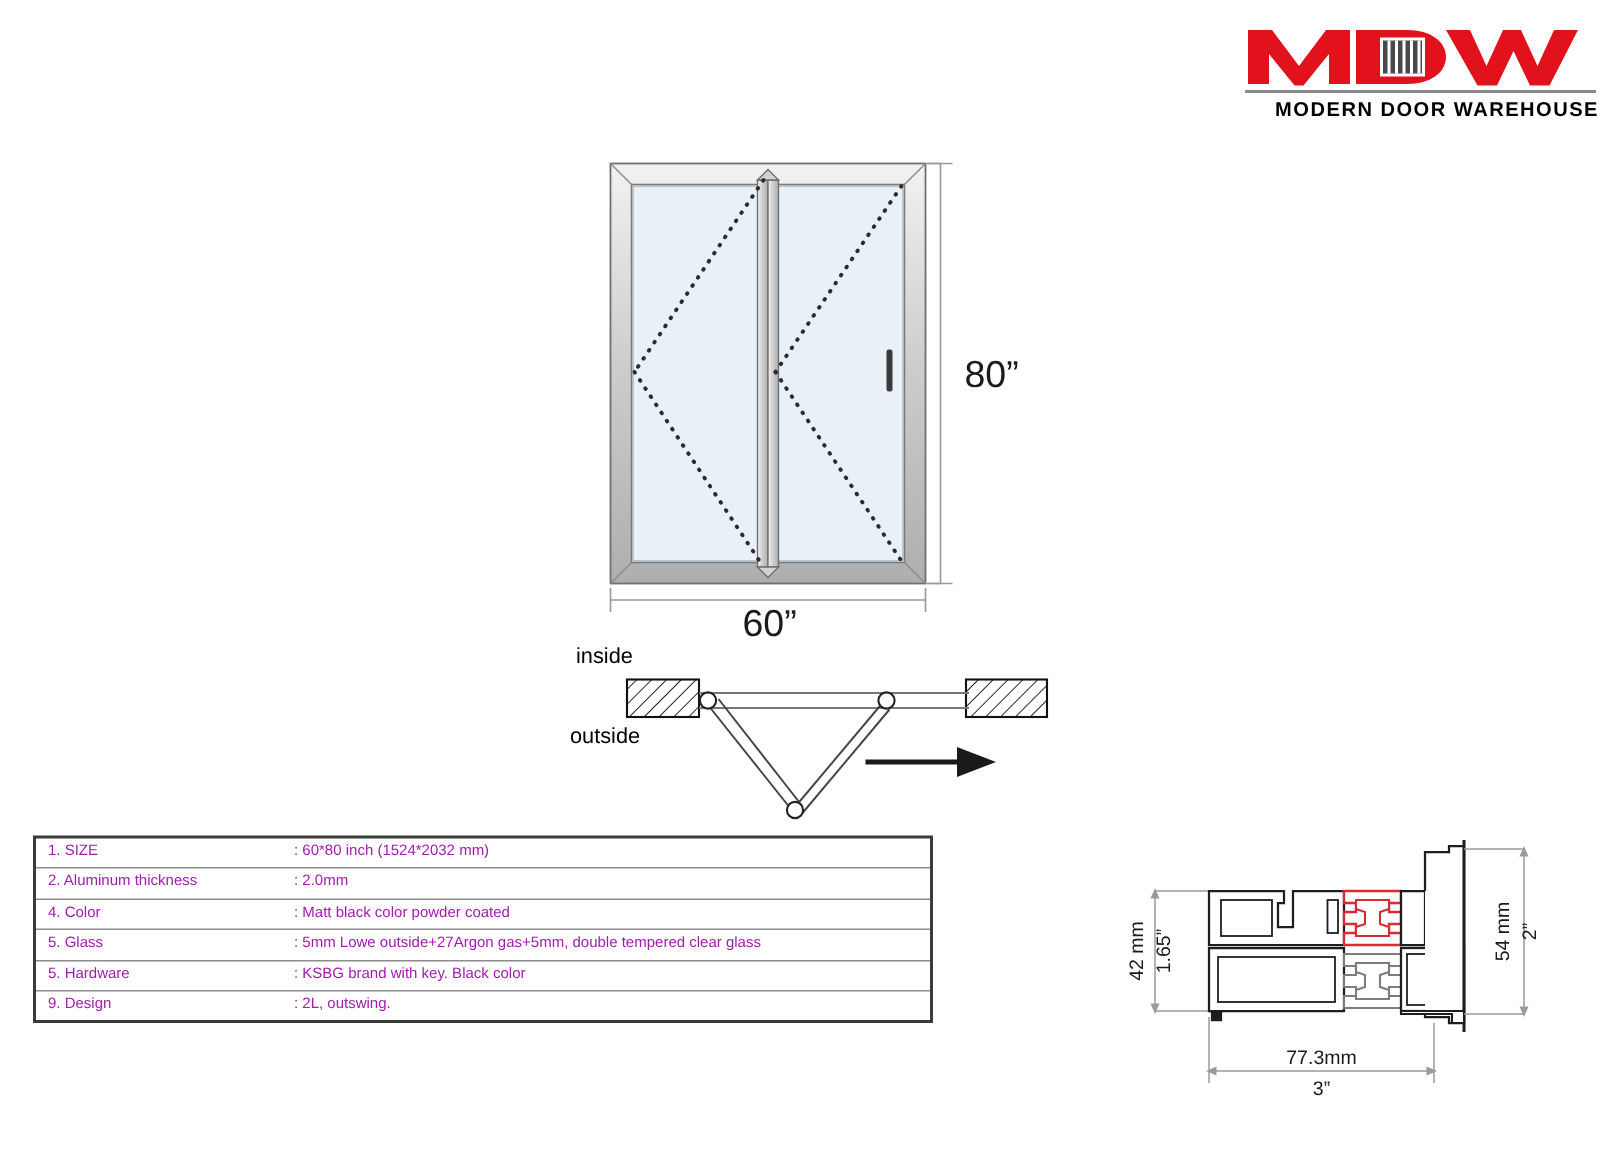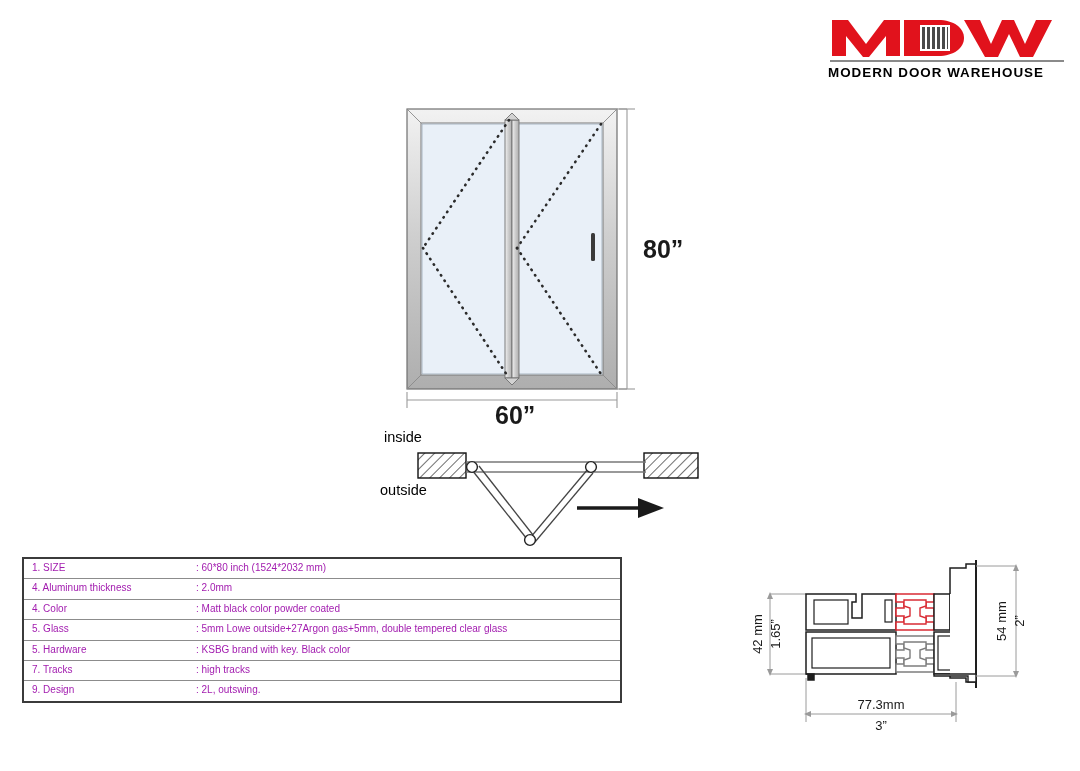--- a/index.html
+++ b/index.html
@@ -16,21 +16,21 @@
     color: #000000;
     overflow: hidden;
   }
 
   
   #logo-block {
     position: absolute;
     right: 14px;
     top: 10px;
     width: 238px;
-    text-align: left;
+    text-align: right;
   }
   #logo-mark {
     position: relative;
     height: 48px;
     width: 100%;
   }
   #logo-mark svg { display: block; }
   #logo-rule {
     height: 2px;
     background: #8a8a8a;
@@ -44,21 +44,20 @@
     white-space: nowrap;
   }
 
   
   #elevation {
     position: absolute;
     left: 395px;
     top: 100px;
     width: 300px;
     height: 325px;
-    font-weight: bold;
   }
   #elevation svg { display: block; }
 
   .dim-text {
     font-size: 25px;
     font-family: "Liberation Sans", sans-serif;
     fill: #1a1a1a;
   }
 
   
@@ -249,38 +248,34 @@
 </div>
 
 <div id="spec-table">
   <table>
     <tbody>
       <tr>
         <td class="spec-key">1. SIZE</td>
         <td class="spec-val">: 60*80 inch (1524*2032 mm)</td>
       </tr>
       <tr>
-        <td class="spec-key">4. Aluminum thickness</td>
+        <td class="spec-key">2. Aluminum thickness</td>
         <td class="spec-val">: 2.0mm</td>
       </tr>
       <tr>
         <td class="spec-key">4. Color</td>
         <td class="spec-val">: Matt black color powder coated</td>
       </tr>
       <tr>
         <td class="spec-key">5. Glass</td>
         <td class="spec-val">: 5mm Lowe outside+27Argon gas+5mm, double tempered clear glass</td>
       </tr>
       <tr>
         <td class="spec-key">5. Hardware</td>
         <td class="spec-val">: KSBG brand with key. Black color</td>
-      </tr>
-      <tr>
-        <td class="spec-key">7. Tracks</td>
-        <td class="spec-val">: high tracks</td>
       </tr>
       <tr>
         <td class="spec-key">9. Design</td>
         <td class="spec-val">: 2L, outswing.</td>
       </tr>
     </tbody>
   </table>
 </div>
 
 <div id="profile">

